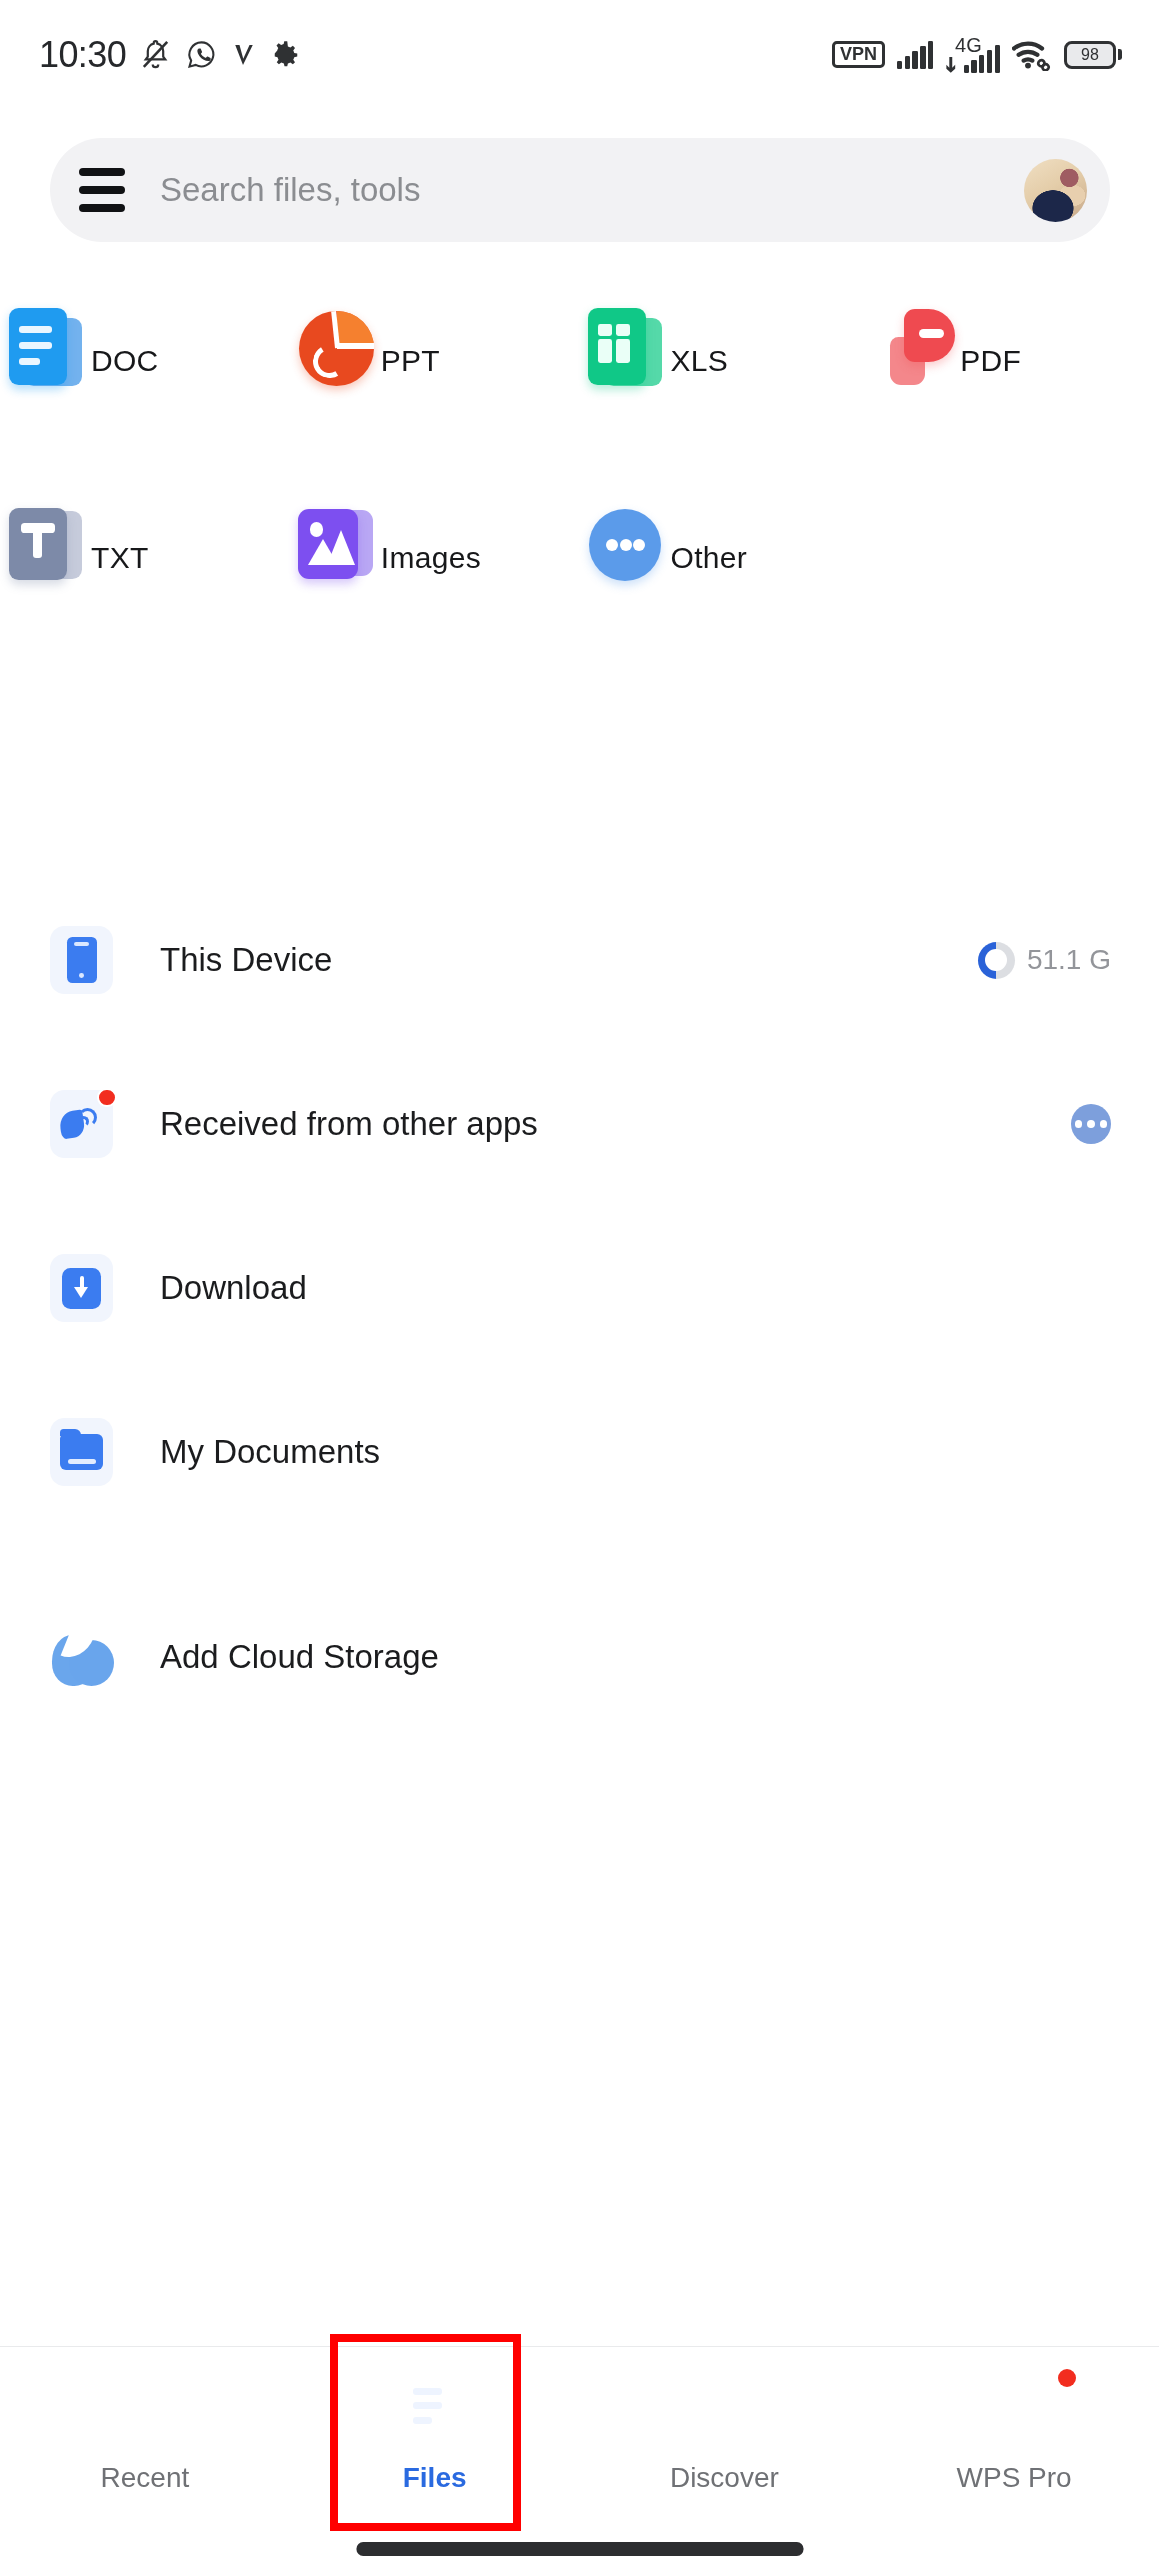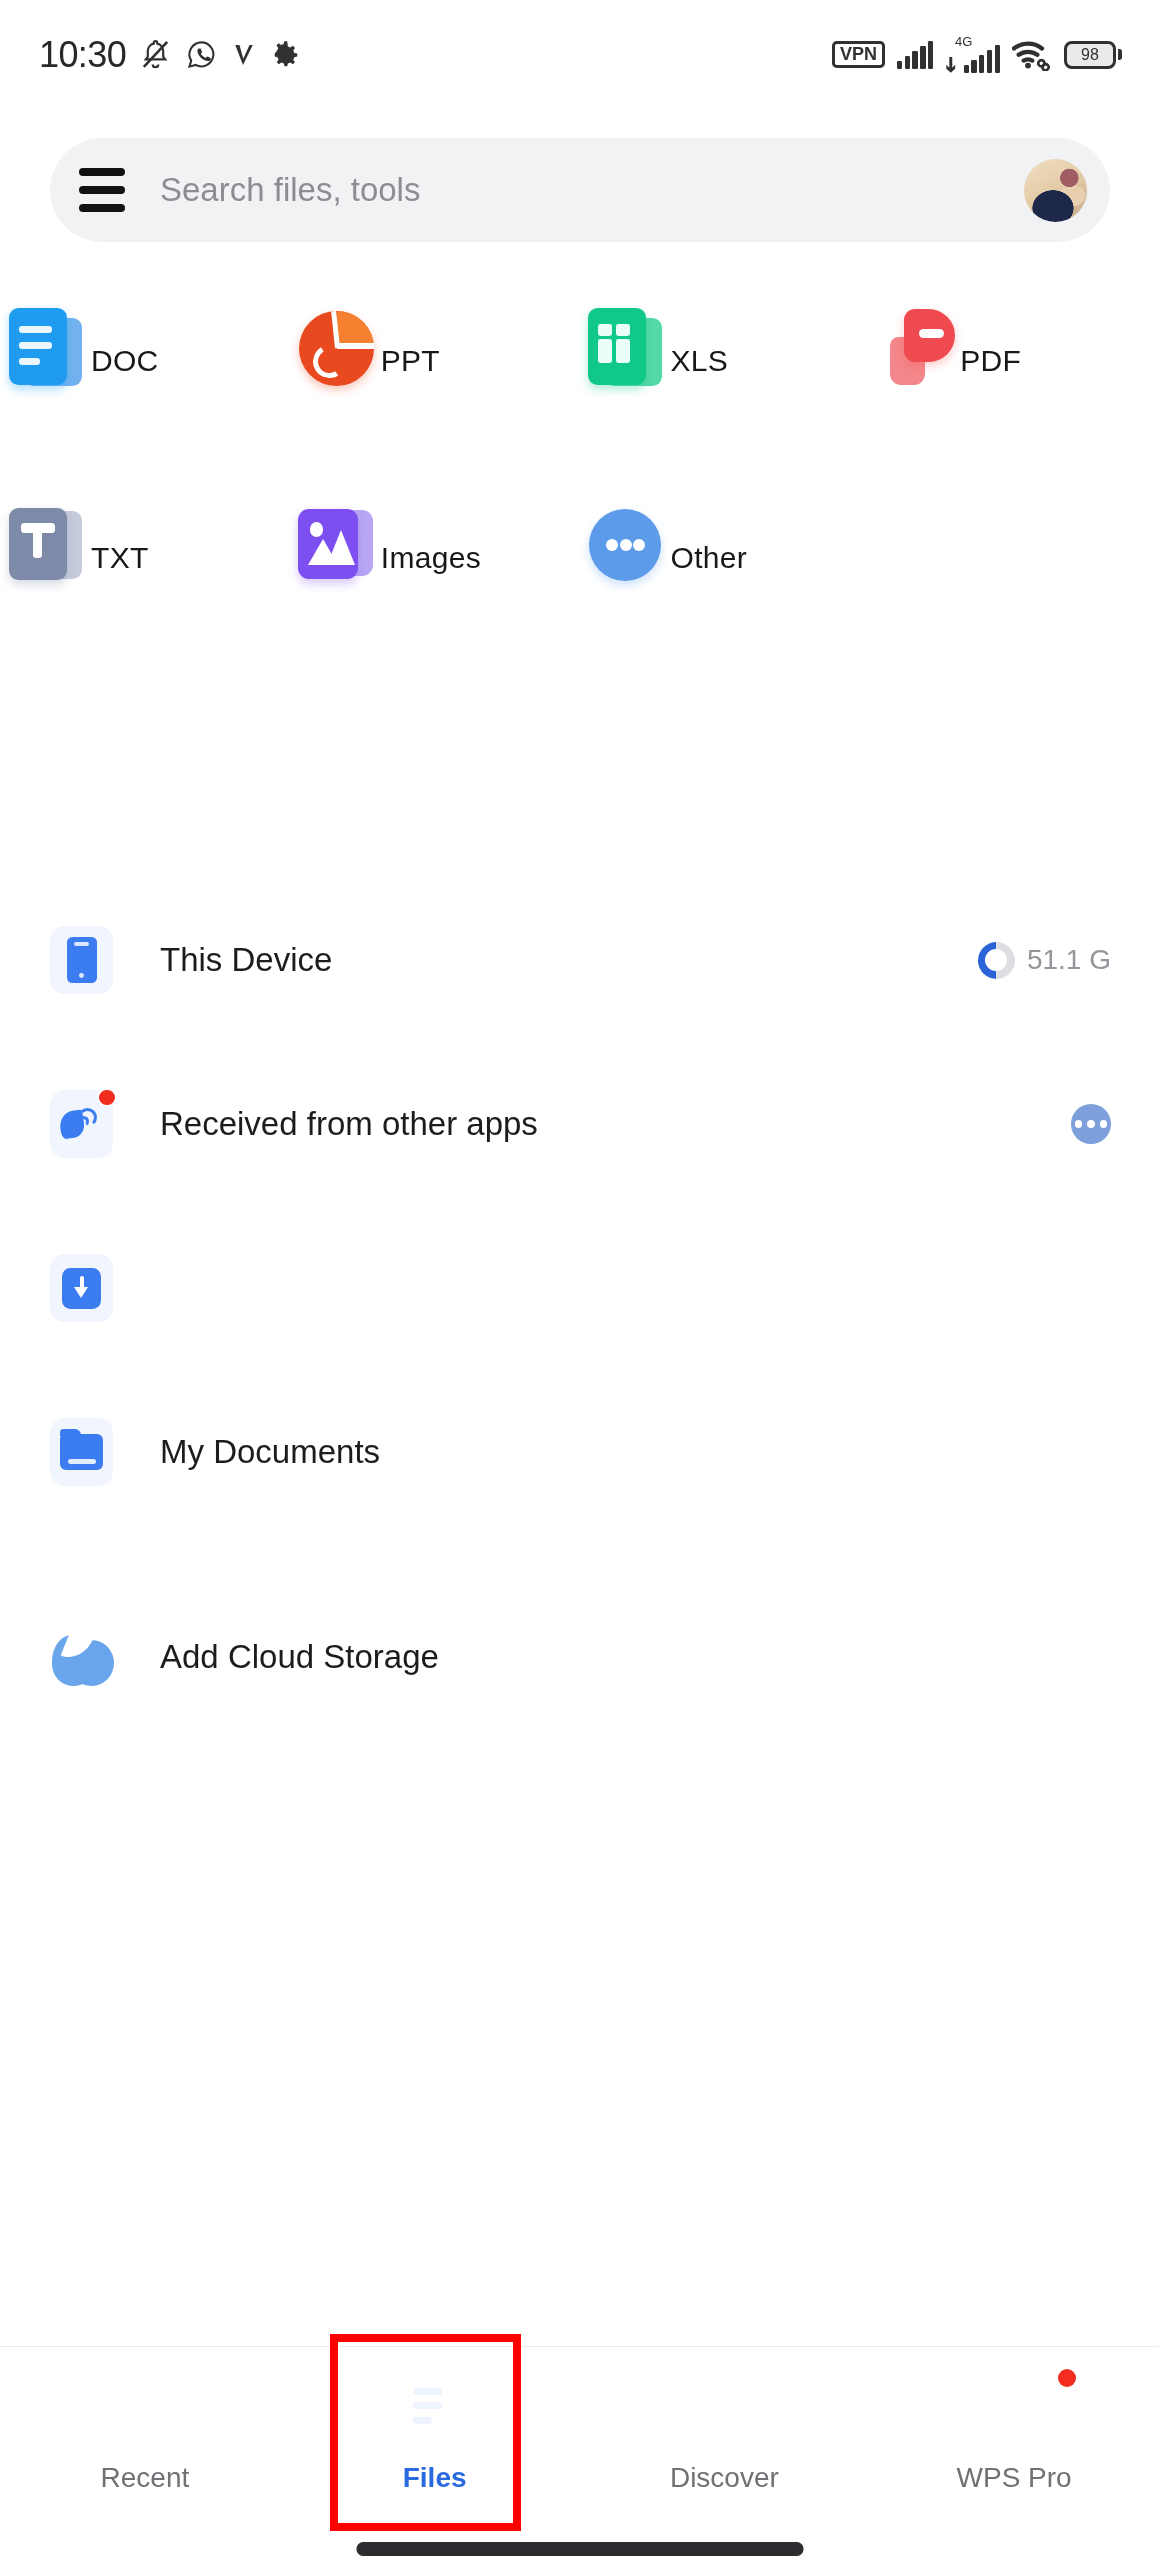--- a/index.html
+++ b/index.html
@@ -28,21 +28,21 @@
     letter-spacing:0px; line-height:1.05;
   }
   .bars { display:flex; align-items:flex-end; gap:2.4px; height:29px; }
   .bars i { display:block; width:5.4px; background:#2f3133; border-radius:1.2px; }
   .bars i:nth-child(1){height:8.5px}
   .bars i:nth-child(2){height:13.3px}
   .bars i:nth-child(3){height:18px}
   .bars i:nth-child(4){height:23px}
   .bars i:nth-child(5){height:28px}
   .sig4g { position:relative; display:flex; align-items:flex-end; gap:2.4px; height:37px; padding-top:9.7px;}
-  .sig4g .lbl { position:absolute; top:-2.4px; left:9.7px; font-size:13px; color:#2f3133; font-weight:500;}
+  .sig4g .lbl { position:absolute; top:-2.4px; left:9.7px; font-size:20px; color:#2f3133; font-weight:500;}
   .sig4g .updn { display:flex; align-items:flex-end; gap:1.2px; margin-right:1.2px;}
   .battery {
     display:flex; align-items:center;
   }
   .batt-body {
     width:52px; height:28px; border:3px solid #2f3133; border-radius:7.8px;
     display:flex; align-items:center; justify-content:center;
     background:#e9eaec;
   }
   .batt-num { font-size:16px; color:#2f3133; font-weight:500; line-height:1; }
@@ -441,20 +441,21 @@
         <i></i>
           <i></i>
           <i></i>
       </span>
     </div>
 
     <div class="lrow">
       <span class="ltile">
         <span class="gl-dl"></span>
       </span>
+      <span class="ltext">Download</span>
     </div>
 
     <div class="lrow">
       <span class="ltile">
         <span class="gl-folder"></span>
       </span>
       <span class="ltext">My Documents</span>
     </div>
 
     <div class="cloudrow">

